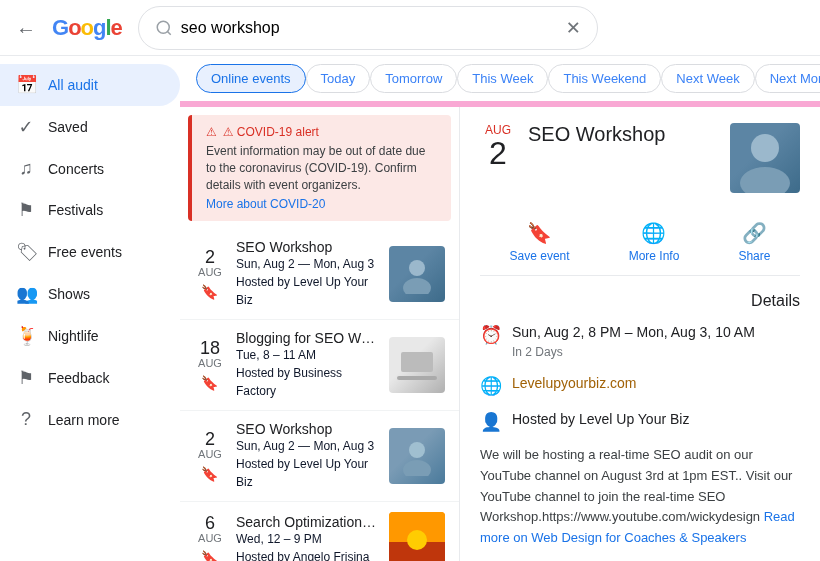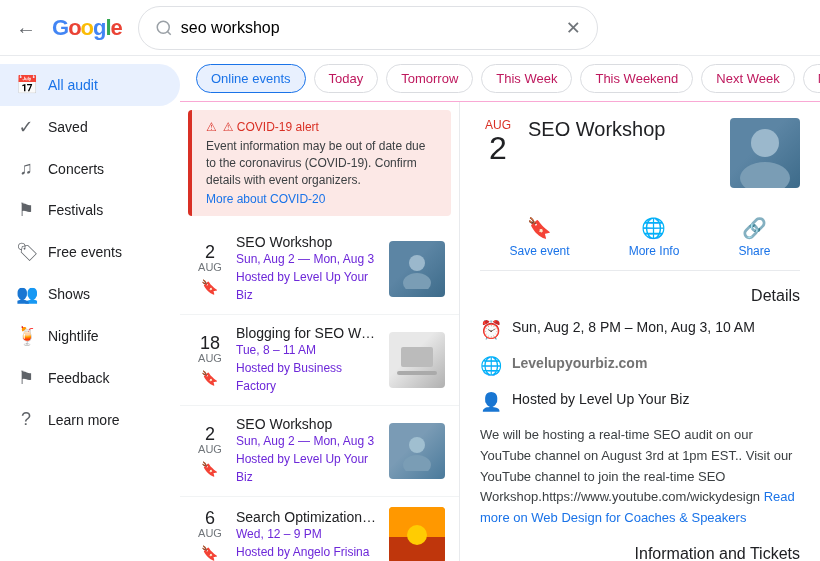--- a/index.html
+++ b/index.html
@@ -21,22 +21,22 @@
     .main { display: flex; flex: 1; overflow: hidden; }
 
     
     .sidebar { width: 180px; padding: 8px 0; flex-shrink: 0; overflow-y: auto; }
     .sidebar-item { display: flex; align-items: center; gap: 12px; padding: 10px 16px; cursor: pointer; border-radius: 0 24px 24px 0; font-size: 14px; color: #202124; }
     .sidebar-item.active { background: #e8f0fe; color: #1a73e8; font-weight: 500; }
     .sidebar-icon { font-size: 18px; width: 20px; text-align: center; color: #5f6368; }
     .sidebar-item.active .sidebar-icon { color: #1a73e8; }
 
     
-    .filters-row { display: flex; align-items: center; gap: 8px; padding: 8px 16px; border-bottom: 1px solid #f9a8d4; overflow-x: auto; flex-shrink: 0; }
-    .filter-chip { border: 1px solid #dadce0; border-radius: 16px; padding: 6px 14px; font-size: 13px; cursor: pointer; white-space: nowrap; background: #fff; color: #be185d; }
+    .filters-row { display: flex; align-items: center; padding: 8px 16px; border-bottom: 6px solid #f9a8d4; overflow-x: auto; flex-shrink: 0; }
+    .filter-chip { border: 1px solid #dadce0; border-radius: 16px; padding: 6px 14px; font-size: 13px; cursor: pointer; white-space: nowrap; background: #fff; color: #3b82f6; }
     .filter-chip.active { background: #e8f0fe; border-color: #1a73e8; color: #1a73e8; font-weight: 500; }
 
     
     .content-area { display: flex; flex: 1; overflow: hidden; }
 
     
     .results-panel { width: 280px; flex-shrink: 0; overflow-y: auto; border-right: 1px solid #e8eaed; position: relative; }
 
     
     .covid-alert { background: #fce8e6; border-left: 4px solid #d93025; padding: 10px 14px; margin: 8px; border-radius: 4px; font-size: 12px; }
@@ -44,40 +44,40 @@
     .covid-alert p { color: #3c4043; line-height: 1.4; }
     .covid-alert a { color: #1a73e8; text-decoration: none; }
 
     
     .event-item { display: flex; align-items: center; padding: 10px 14px; gap: 10px; cursor: pointer; border-bottom: 1px solid #f1f3f4; }
     .event-date { text-align: center; min-width: 32px; flex-shrink: 0; }
     .event-date .day { font-size: 18px; font-weight: 400; color: #202124; line-height: 1; }
     .event-date .month { font-size: 11px; color: #70757a; text-transform: uppercase; }
     .event-info { flex: 1; min-width: 0; }
     .event-title { font-size: 14px; font-weight: 500; color: #202124; white-space: nowrap; overflow: hidden; text-overflow: ellipsis; }
-    .event-meta { font-size: 12px; color: #6d28d9; line-height: 1.5; }
+    .event-meta { font-size: 12px; color: #0f172a; line-height: 1.5; }
     .bookmark-icon { color: #1a73e8; font-size: 14px; margin-top: 4px; }
     .event-date-col { display: flex; flex-direction: column; align-items: center; gap: 2px; }
 
     
     .detail-panel { flex: 1; overflow-y: auto; padding: 16px 20px; }
     .detail-header { display: flex; align-items: flex-start; margin-bottom: 16px; gap: 12px; }
     .detail-date-block { display: flex; flex-direction: column; align-items: center; min-width: 36px; }
     .detail-date-block .month { font-size: 12px; color: #d93025; text-transform: uppercase; font-weight: 500; }
     .detail-date-block .day { font-size: 32px; font-weight: 300; color: #202124; line-height: 1; }
     .detail-title { font-size: 20px; font-weight: 400; color: #202124; flex: 1; }
     .detail-actions { display: flex; justify-content: space-around; padding: 12px 0; border-bottom: 1px solid #e8eaed; margin-bottom: 16px; }
     .detail-action { display: flex; flex-direction: column; align-items: center; gap: 4px; cursor: pointer; color: #1a73e8; font-size: 12px; }
     .detail-action-icon { font-size: 20px; }
 
     .details-section h3 { font-size: 16px; font-weight: 500; margin-bottom: 12px; text-align: right; }
     .detail-row { display: flex; align-items: flex-start; gap: 12px; margin-bottom: 12px; }
     .detail-row-icon { font-size: 18px; color: #5f6368; margin-top: 2px; flex-shrink: 0; width: 20px; text-align: center; }
     .detail-row-content { font-size: 14px; color: #202124; line-height: 1.5; }
-    .detail-row-content a { color: #737373; text-decoration: none; font-weight: bold; }
+    .detail-row-content a { color: #a16207; text-decoration: none; }
     .detail-row-content .sub { font-size: 12px; color: #70757a; }
     .detail-description { font-size: 13px; color: #3c4043; line-height: 1.6; margin: 12px 0; }
     .detail-description a { color: #1a73e8; text-decoration: none; }
 
     .info-tickets { margin-top: 16px; }
     .info-tickets h3 { font-size: 16px; font-weight: 500; margin-bottom: 12px; }
 
     
     .img-placeholder { width: 56px; height: 56px; border-radius: 4px; object-fit: cover; background: #ccc; flex-shrink: 0; overflow: hidden; display: flex; align-items: center; justify-content: center; }
     .img-person1 { background: linear-gradient(135deg, #5c85a4 40%, #3d6b8a 100%); }
@@ -296,20 +296,21 @@
           </div>
         </div>
 
         <div class="details-section">
           <h3>Details</h3>
 
           <div class="detail-row">
             <span class="detail-row-icon">⏰</span>
             <div class="detail-row-content">
               <div>Sun, Aug 2, 8 PM – Mon, Aug 3, 10 AM</div>
+              <div class="sub">In 2 Days</div>
             </div>
           </div>
 
           <div class="detail-row">
             <span class="detail-row-icon">🌐</span>
             <div class="detail-row-content">
               <a href="#">Levelupyourbiz.com</a>
             </div>
           </div>
 

